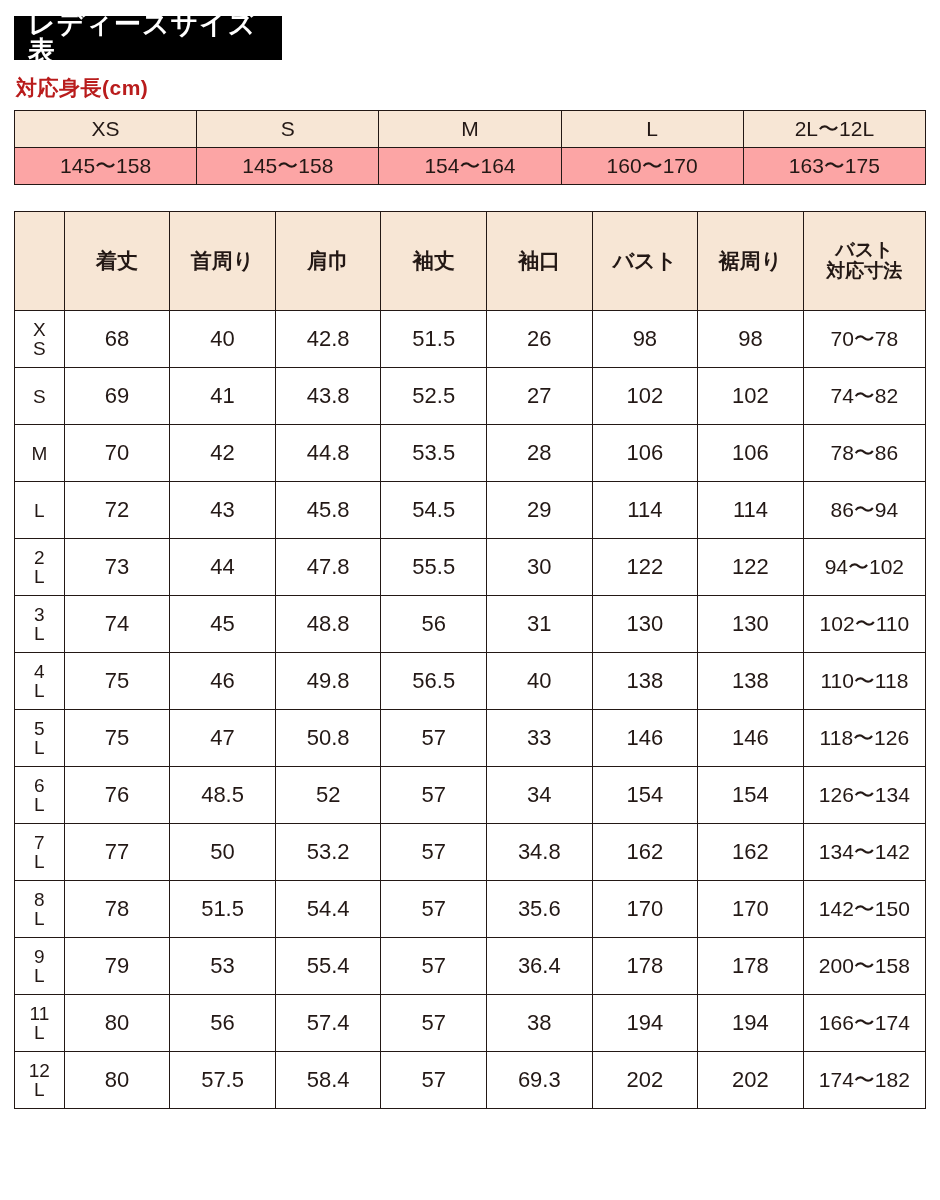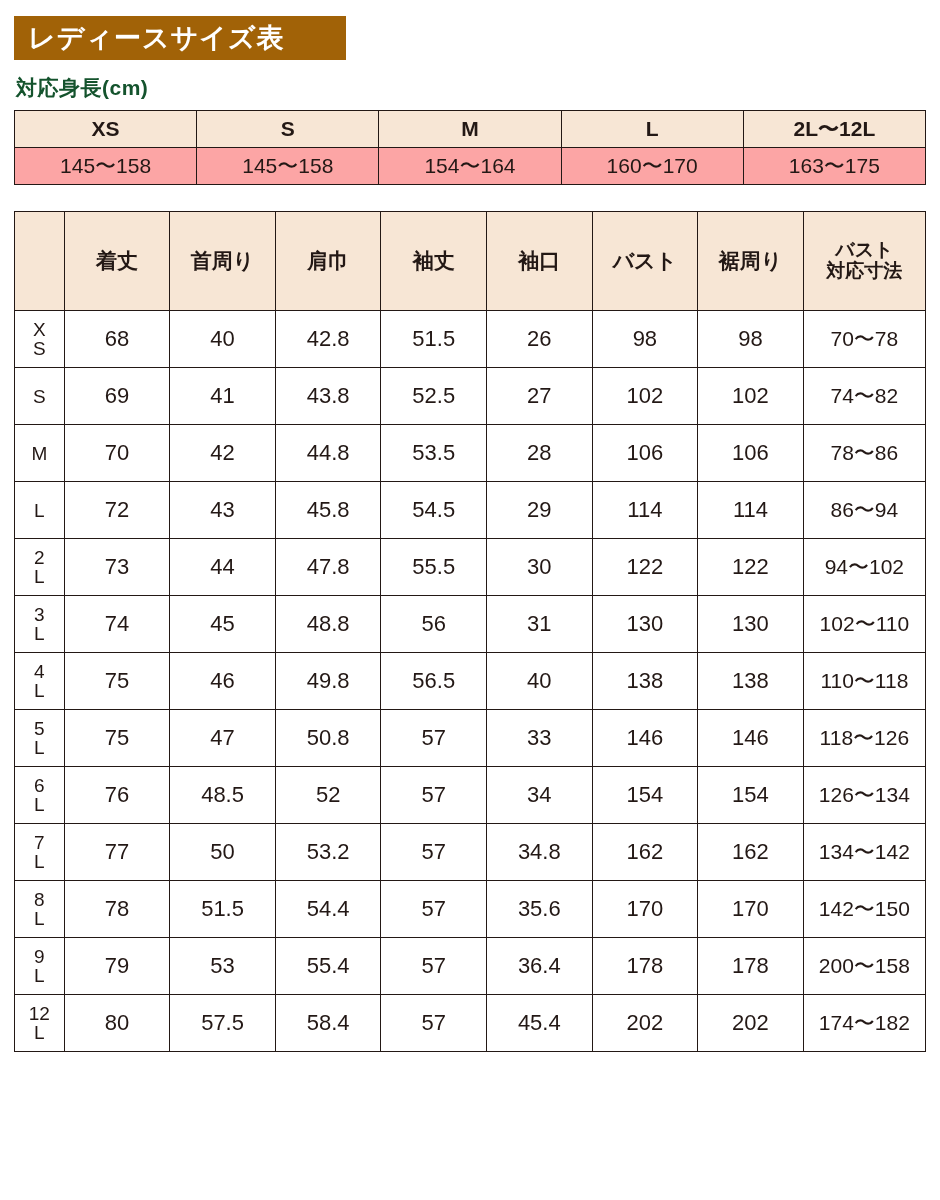--- a/index.html
+++ b/index.html
@@ -16,42 +16,42 @@
     overflow: hidden;
   }
   .page {
     padding: 0;
     box-sizing: border-box;
   }
 
   
   .title-banner {
     margin: 16px 0 14px 14px;
-    width: 332px;
+    width: 268px;
     height: 44px;
-    background: #a16207;
+    background: #000000;
     display: flex;
     align-items: center;
     padding-left: 14px;
     box-sizing: border-box;
   }
   .title-banner .title-text {
     color: #ffffff;
     font-size: 27px;
     font-weight: bold;
     letter-spacing: 1px;
     line-height: 1;
   }
 
   
   .sub-heading {
     margin: 14px 0 8px 16px;
     font-size: 21px;
     font-weight: bold;
-    color: #14532d;
+    color: #b91c1c;
     letter-spacing: 0.5px;
   }
 
   
   table {
     border-collapse: collapse;
     table-layout: fixed;
   }
   td, th {
     border: 1px solid #231815;
@@ -63,21 +63,21 @@
 
   
   .height-table {
     margin-left: 14px;
     width: 912px;
   }
   .height-table th {
     background: #f7e6d5;
     height: 34px;
     font-size: 21px;
-    font-weight: bold;
+    font-weight: normal;
     margin-left: 28px;
   }
   .height-table td {
     height: 34px;
     font-size: 21px;
     background: #fca5a5;
   }
 
   
   .size-table {
@@ -370,29 +370,45 @@
           <td>55.4</td>
           <td>57</td>
           <td>36.4</td>
           <td>178</td>
           <td>178</td>
           <td class="bust-range">200〜158</td>
         </tr>
         <tr>
           <td class="row-head">
             <div class="stack">
+              <span>11</span>
+              <span>L</span>
+            </div>
+          </td>
+          <td>80</td>
+          <td>56</td>
+          <td>57.4</td>
+          <td>57</td>
+          <td>38</td>
+          <td>194</td>
+          <td>194</td>
+          <td class="bust-range">166〜174</td>
+        </tr>
+        <tr>
+          <td class="row-head">
+            <div class="stack">
               <span>12</span>
               <span>L</span>
             </div>
           </td>
           <td>80</td>
           <td>57.5</td>
           <td>58.4</td>
           <td>57</td>
-          <td>45.4</td>
+          <td>69.3</td>
           <td>202</td>
           <td>202</td>
           <td class="bust-range">174〜182</td>
         </tr>
       </tbody>
   </table>
 
 </div>
 
 </body></html>

